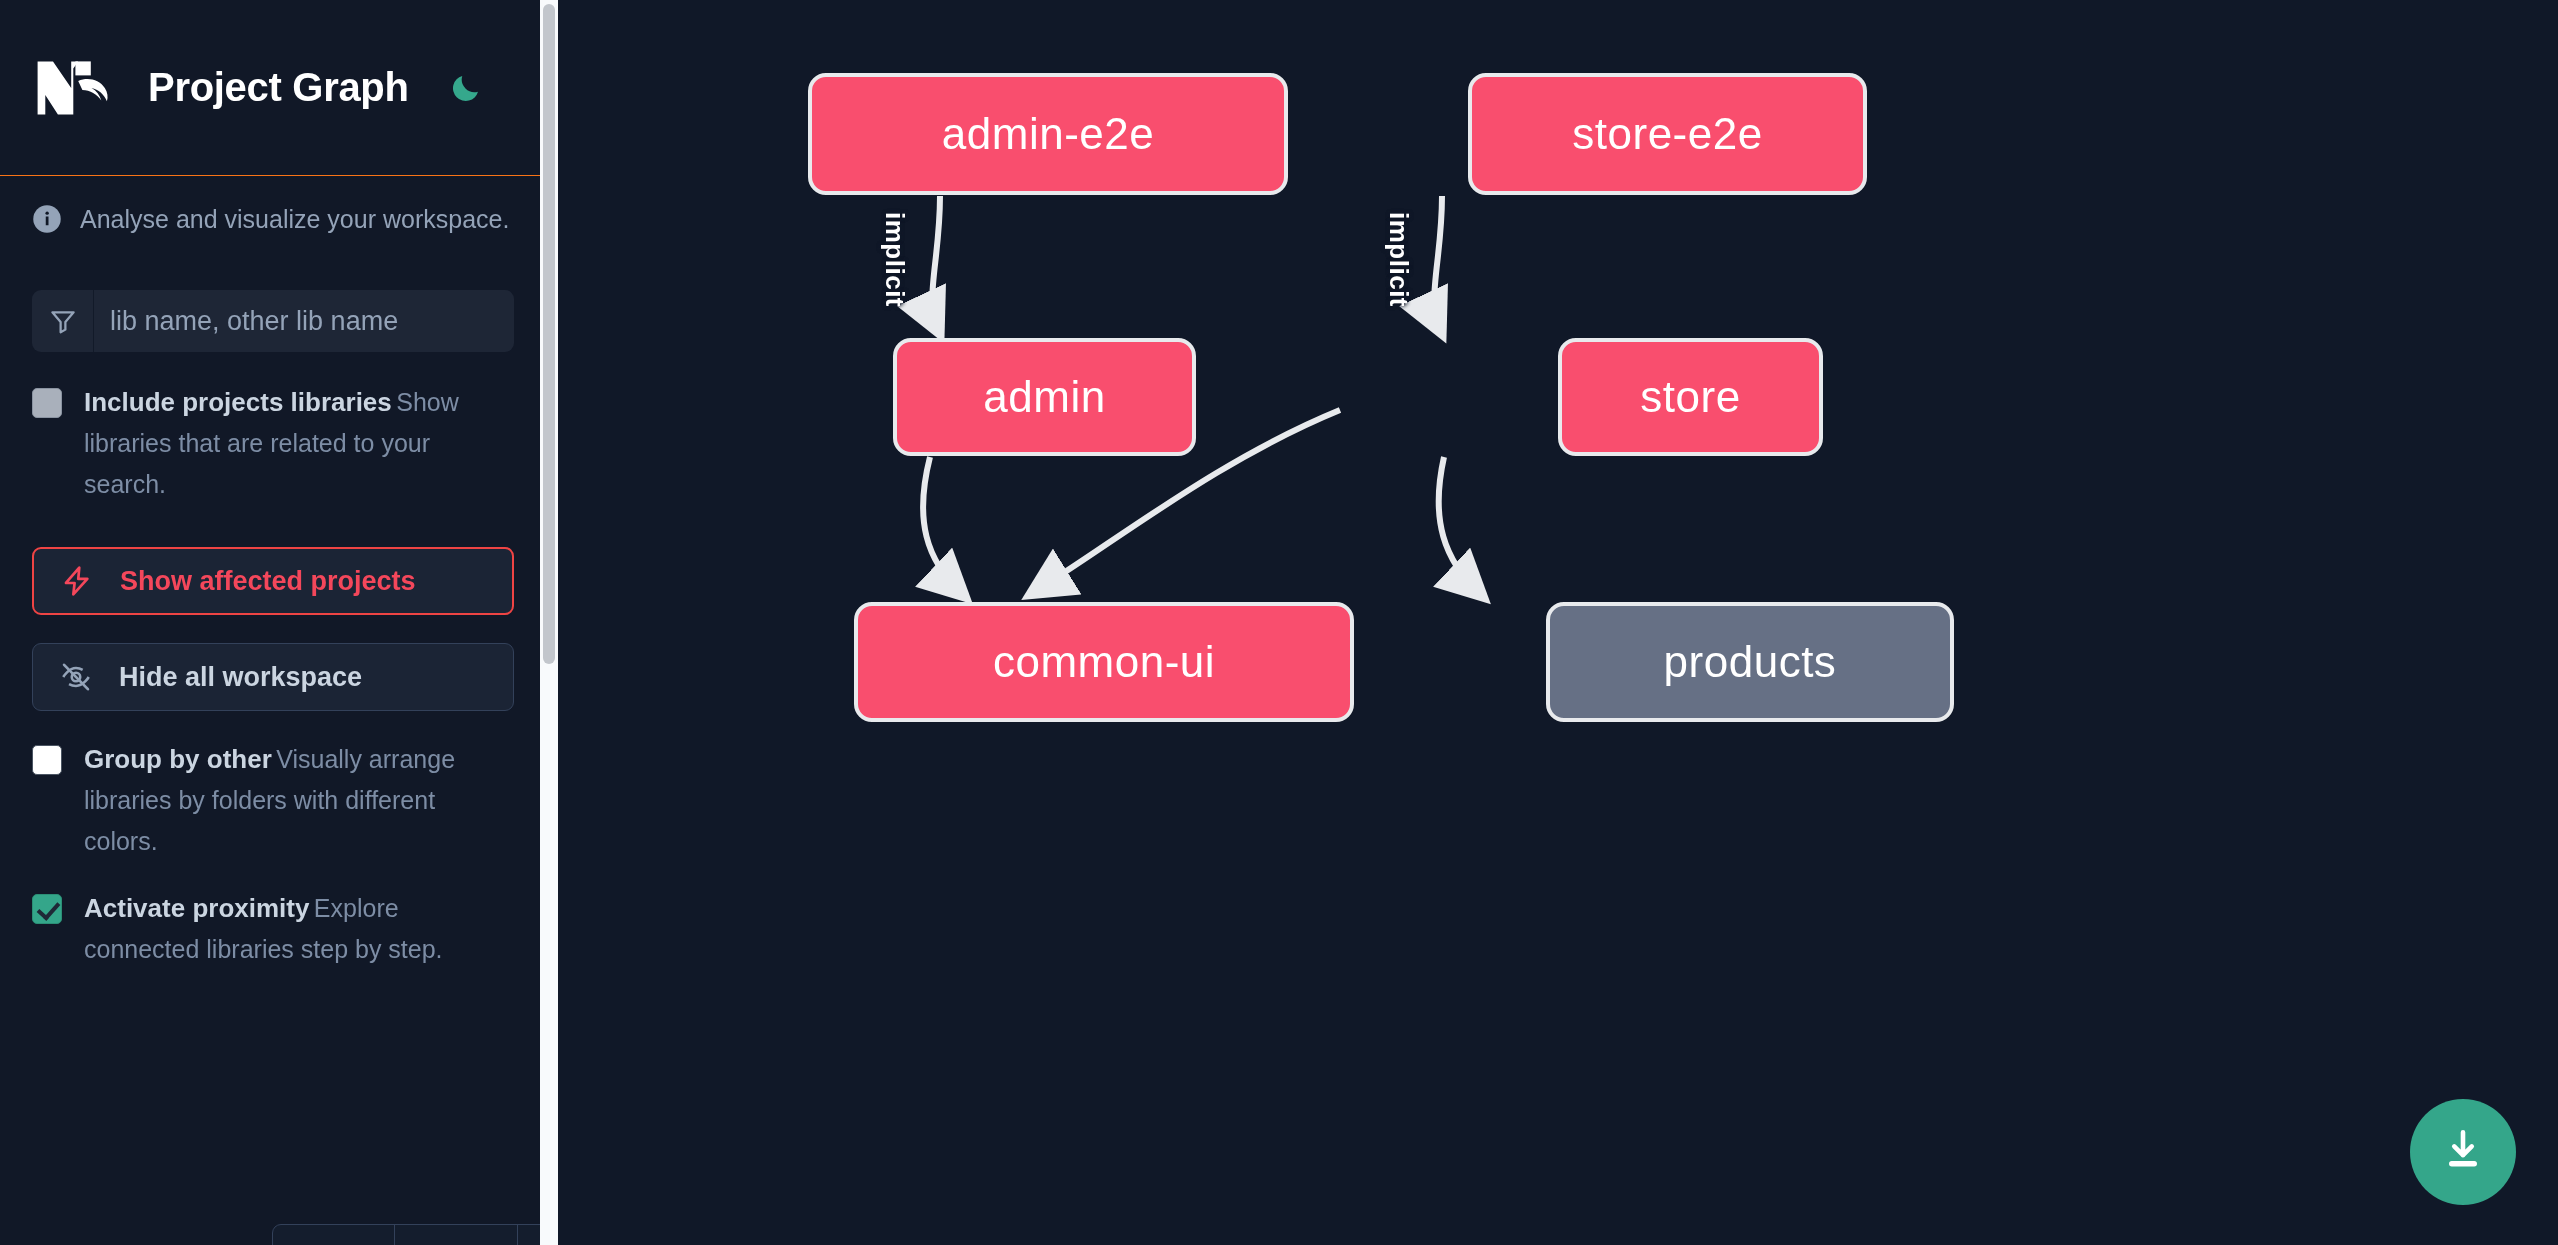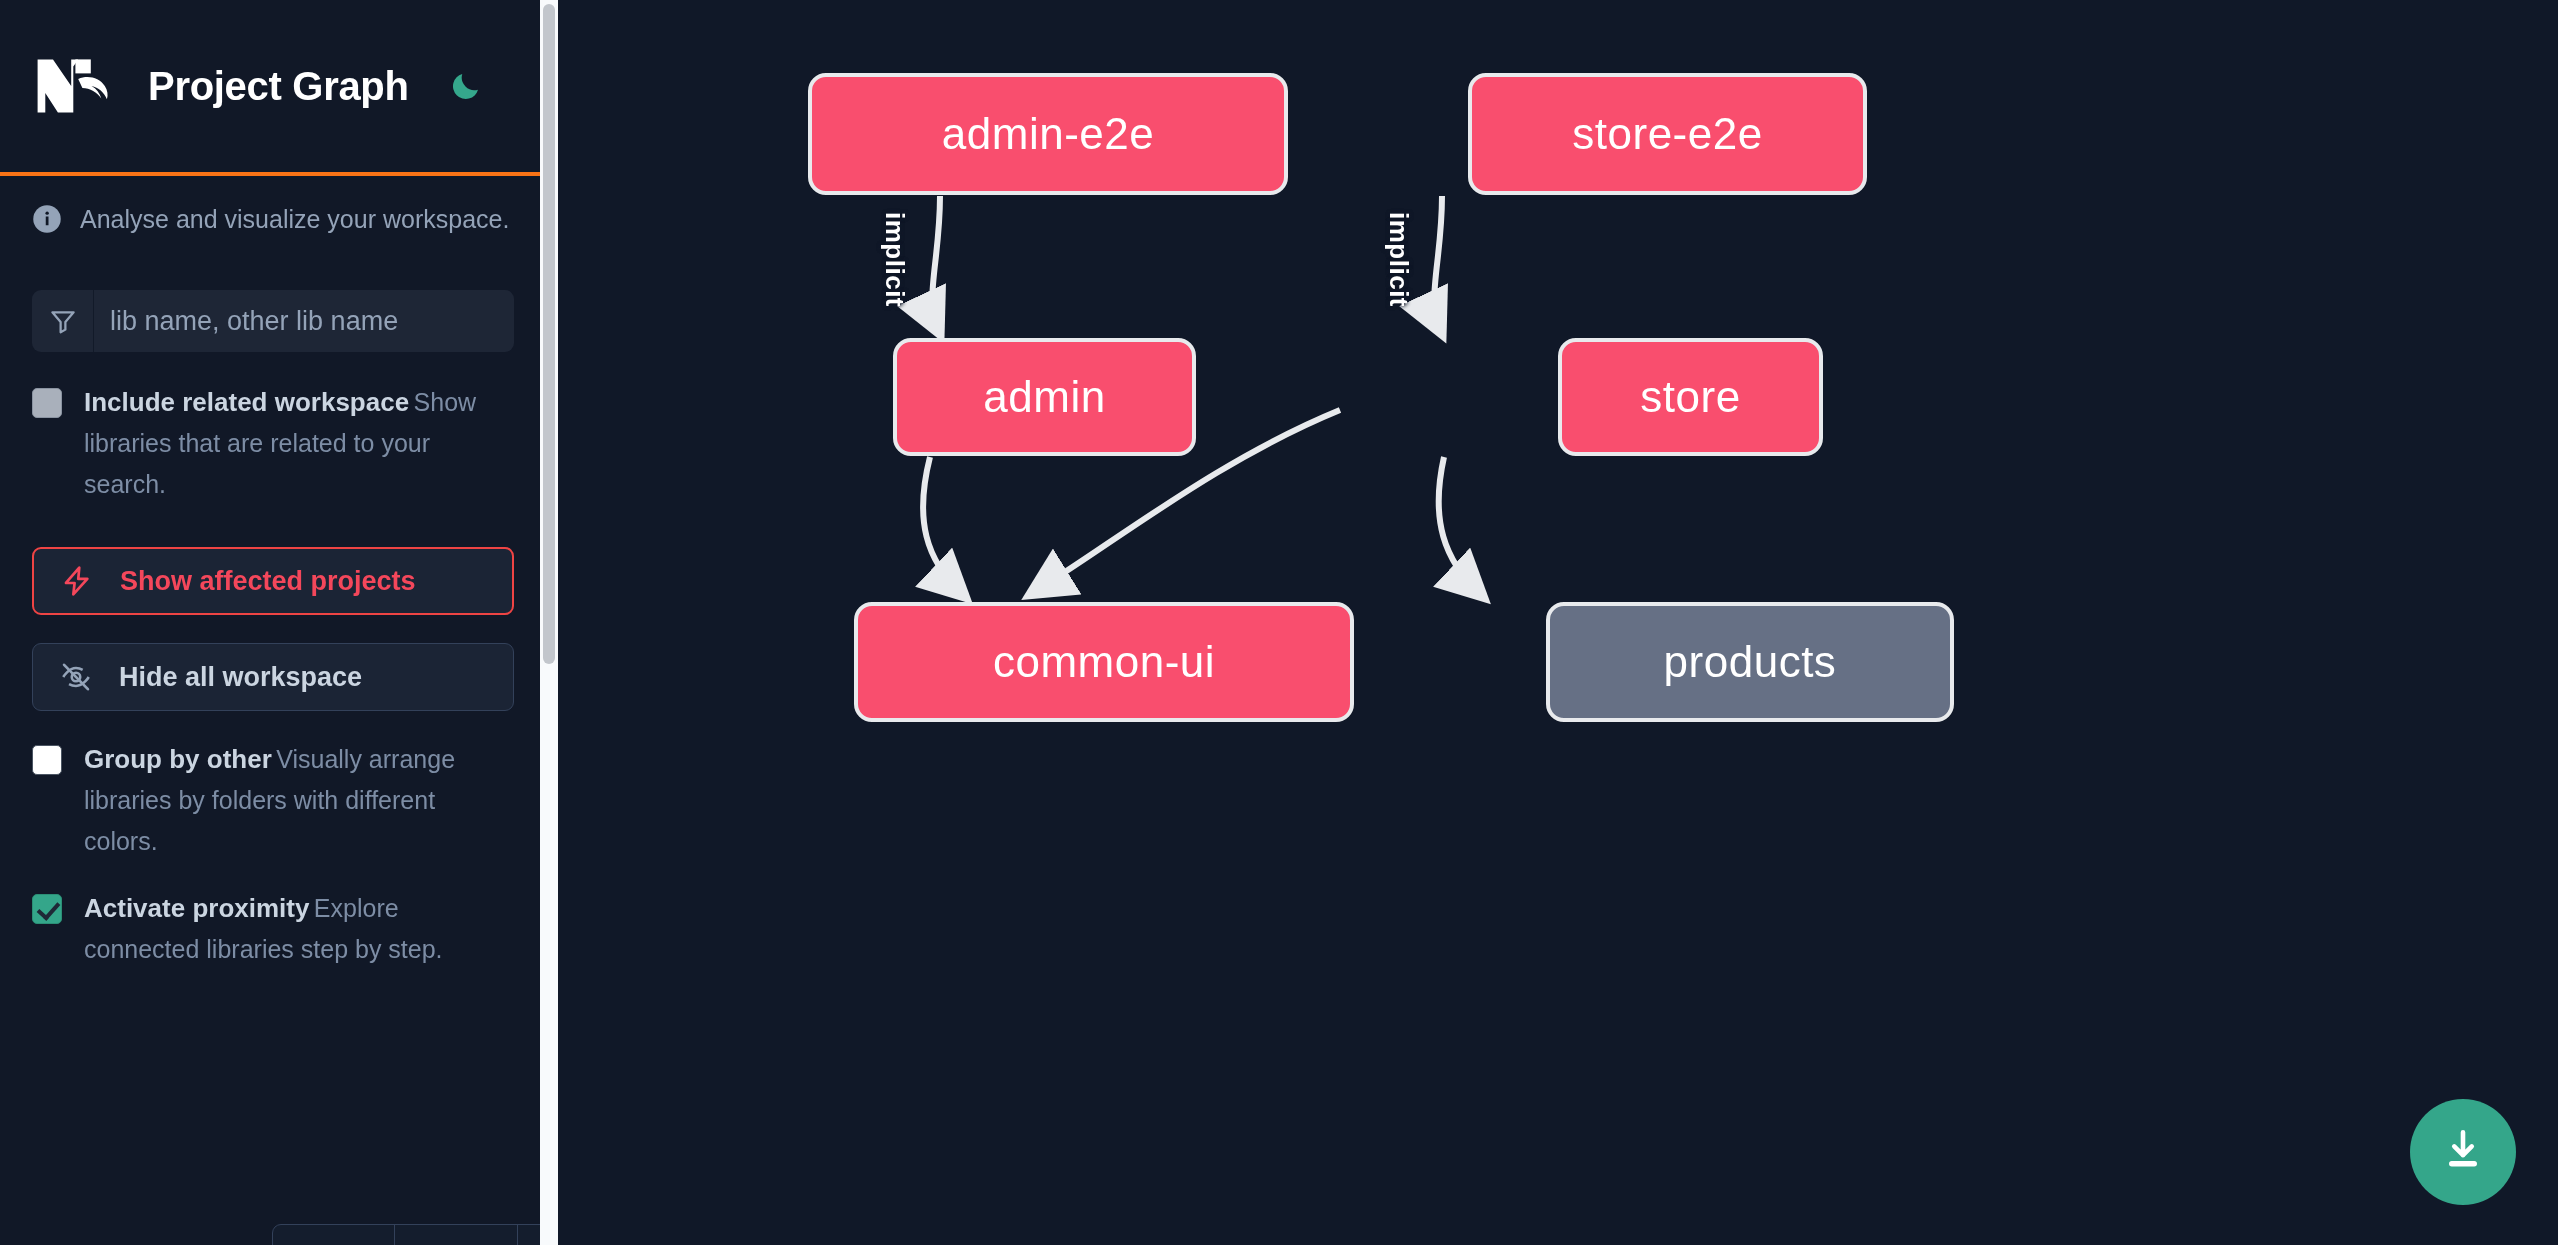--- a/index.html
+++ b/index.html
@@ -18,21 +18,21 @@
     background: #111827;
     flex: 0 0 558px;
     overflow: hidden;
   }
   .sidebar-inner { width: 546px; height: 1245px; position: relative; }
 
   .sb-header {
     height: 176px;
     display: flex; align-items: center;
     padding-left: 32px;
-    border-bottom: 4px solid #f97316;
+    border-bottom: 1px solid #f97316;
   }
   .nx-logo { width: 84px; height: 62px; flex: 0 0 84px; }
   .app-title {
     color: #ffffff;
     font-size: 40px;
     font-weight: 700;
     letter-spacing: -0.3px;
     margin-left: 32px;
     white-space: nowrap;
   }
@@ -253,21 +253,21 @@
               <path fill="none" stroke="#94a3b8" stroke-width="1.8" stroke-linejoin="round" d="M3.5 5h17l-6.6 7.8v6.1l-3.8 2.1v-8.2L3.5 5z"></path>
             </svg>
           </span>
           <input class="search-input" type="text" placeholder="lib name, other lib name" style="">
         </div>
       </div>
 
       <div class="chk-block">
         <span class="chk-box disabled"></span>
         <span class="chk-text">
-          <span class="chk-label">Include related workspace</span>
+          <span class="chk-label">Include projects libraries</span>
           <span class="chk-desc">Show libraries that are related to your search.</span>
         </span>
       </div>
 
       <div class="btn-stack">
 
 
         <div class="gbtn danger">
           <span class="ic">
             <svg viewBox="0 0 24 24" width="34" height="34">

